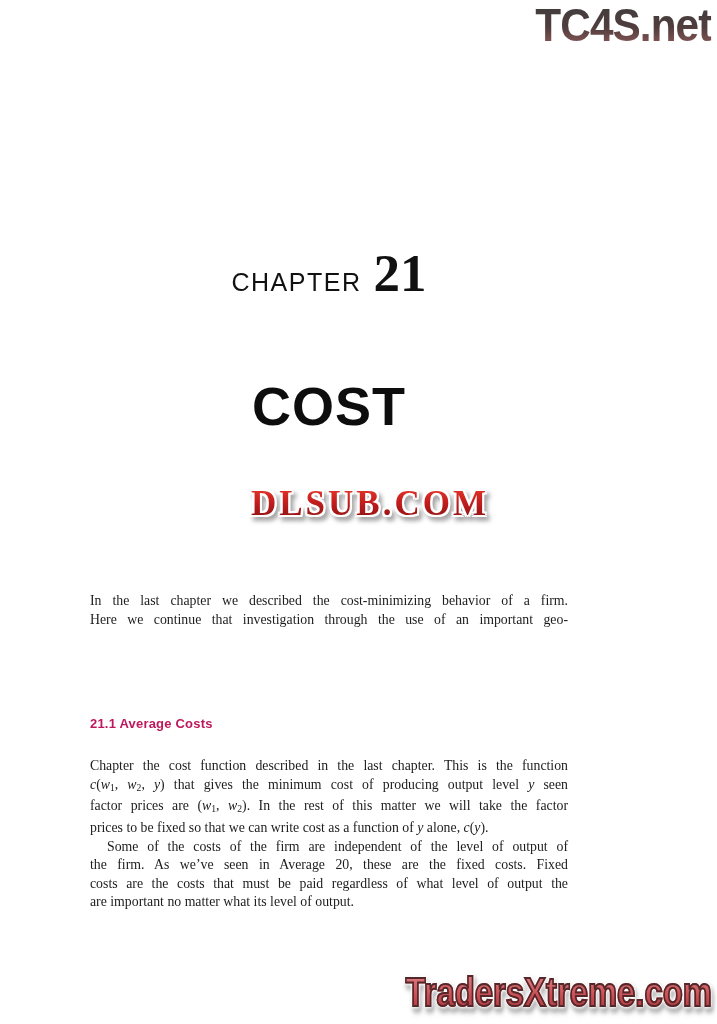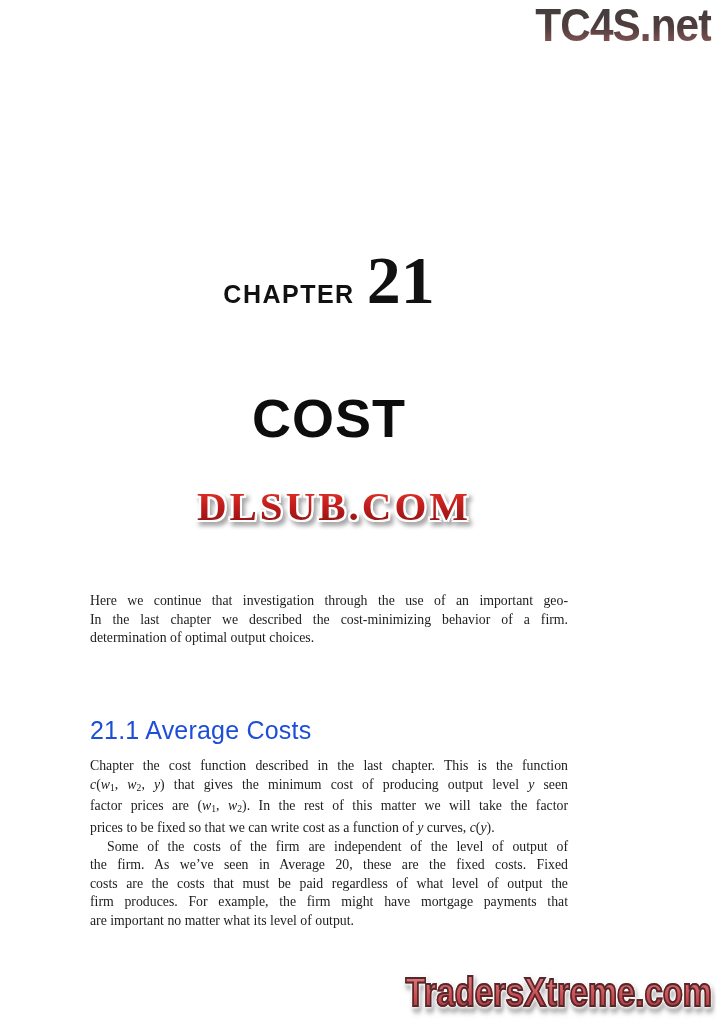--- a/index.html
+++ b/index.html
@@ -39,68 +39,69 @@
     top: 250px;
     left: 90px;
     width: 478px;
     display: flex;
     justify-content: center;
     align-items: baseline;
     gap: 12px;
   }
   .chapter-label {
     font-family: "Liberation Sans", sans-serif;
-    font-weight: 700;
+    font-weight: 400;
     font-size: 25px;
     letter-spacing: 1.5px;
     color: #111;
   }
   .chapter-number {
     font-family: "Liberation Serif", serif;
     font-weight: 700;
-    font-size: 68px;
+    font-size: 53px;
     line-height: 0.9;
     color: #111;
   }
 
   
   .book-title {
     position: absolute;
-    top: 392px;
+    top: 380px;
     left: 90px;
     width: 478px;
     text-align: center;
     font-family: "Liberation Sans", sans-serif;
     font-weight: 700;
     font-size: 54px;
     line-height: 52px;
     letter-spacing: 1px;
     color: #0d0d0d;
   }
 
   
   .wm-mid {
     position: absolute;
     top: 486px;
     left: 0;
     width: 668px;
     text-align: center;
     font-family: "Liberation Serif", serif;
     font-weight: 700;
-    font-size: 41px;
+    font-size: 35px;
     letter-spacing: 3px;
     line-height: 1;
     background: linear-gradient(180deg, #e03328 10%, #c41e1e 45%, #8e1212 95%);
     -webkit-background-clip: text;
     background-clip: text;
     color: transparent;
     filter:
       drop-shadow(2px 0 0 #fff) drop-shadow(-2px 0 0 #fff)
       drop-shadow(0 2px 0 #fff) drop-shadow(0 -2px 0 #fff)
       drop-shadow(3px 4px 2px rgba(60,60,60,0.45));
+    padding-left: 36px;
   }
 
   
   .body-col {
     position: absolute;
     left: 90px;
     width: 478px;
     font-size: 13.8px;
     line-height: 18.5px;
   }
@@ -112,24 +113,24 @@
   .b { font-weight: 700; }
   .i { font-style: italic; }
   .sub { font-size: 0.7em; vertical-align: -0.25em; }
 
   .section-heading {
     position: absolute;
     top: 716px;
     left: 90px;
     margin: 0;
     font-family: "Liberation Sans", sans-serif;
-    font-weight: 400;
-    font-size: 25px;
+    font-weight: 700;
+    font-size: 13px;
     letter-spacing: 0.2px;
-    color: #1d4ed8;
+    color: #be185d;
   }
 
   
   .wm-bottom {
     position: absolute;
     top: 972px;
     right: 5px;
     font-family: "Liberation Sans", sans-serif;
     font-weight: 700;
     font-size: 41px;
@@ -160,39 +161,37 @@
   </div>
 
   <div class="book-title">
     <div>COST</div>
   </div>
 
   <div class="wm-mid">DLSUB.COM</div>
 
   <div class="intro body-col">
       <div class="para">
+        <div class="line"><span>In the last chapter we described the cost-minimizing behavior of a firm.</span></div>
         <div class="line"><span>Here we continue that investigation through the use of an important geo-</span></div>
-        <div class="line"><span>In the last chapter we described the cost-minimizing behavior of a firm.</span></div>
-        <div class="line last"><span>determination of optimal output choices.</span></div>
       </div>
     </div>
 
   <h2 class="section-heading">21.1 Average Costs</h2>
 
   <div class="section-body body-col">
       <div class="para">
         <div class="line"><span>Chapter the cost function described in the last chapter. This is the function</span></div>
         <div class="line"><span class="i">c</span><span>(</span><span class="i">w</span><span class="sub">1</span><span>, </span><span class="i">w</span><span class="sub">2</span><span>, </span><span class="i">y</span><span>) that gives the minimum cost of producing output level </span><span class="i">y</span><span> seen</span></div>
         <div class="line"><span>factor prices are (</span><span class="i">w</span><span class="sub">1</span><span>, </span><span class="i">w</span><span class="sub">2</span><span>). In the rest of this matter we will take the factor</span></div>
-        <div class="line last"><span>prices to be fixed so that we can write cost as a function of </span><span class="i">y</span><span> curves, </span><span class="i">c</span><span>(</span><span class="i">y</span><span>).</span></div>
+        <div class="line last"><span>prices to be fixed so that we can write cost as a function of </span><span class="i">y</span><span> alone, </span><span class="i">c</span><span>(</span><span class="i">y</span><span>).</span></div>
       </div>
       <div class="para indent">
         <div class="line"><span>Some of the costs of the firm are independent of the level of output of</span></div>
         <div class="line"><span>the firm. As we’ve seen in Average 20, these are the fixed costs. Fixed</span></div>
         <div class="line"><span>costs are the costs that must be paid regardless of what level of output the</span></div>
-        <div class="line"><span>firm produces. For example, the firm might have mortgage payments that</span></div>
         <div class="line last"><span>are important no matter what its level of output.</span></div>
       </div>
     </div>
 
   <div class="wm-bottom">TradersXtreme.com</div>
 
 </div>
 
 </body></html>

